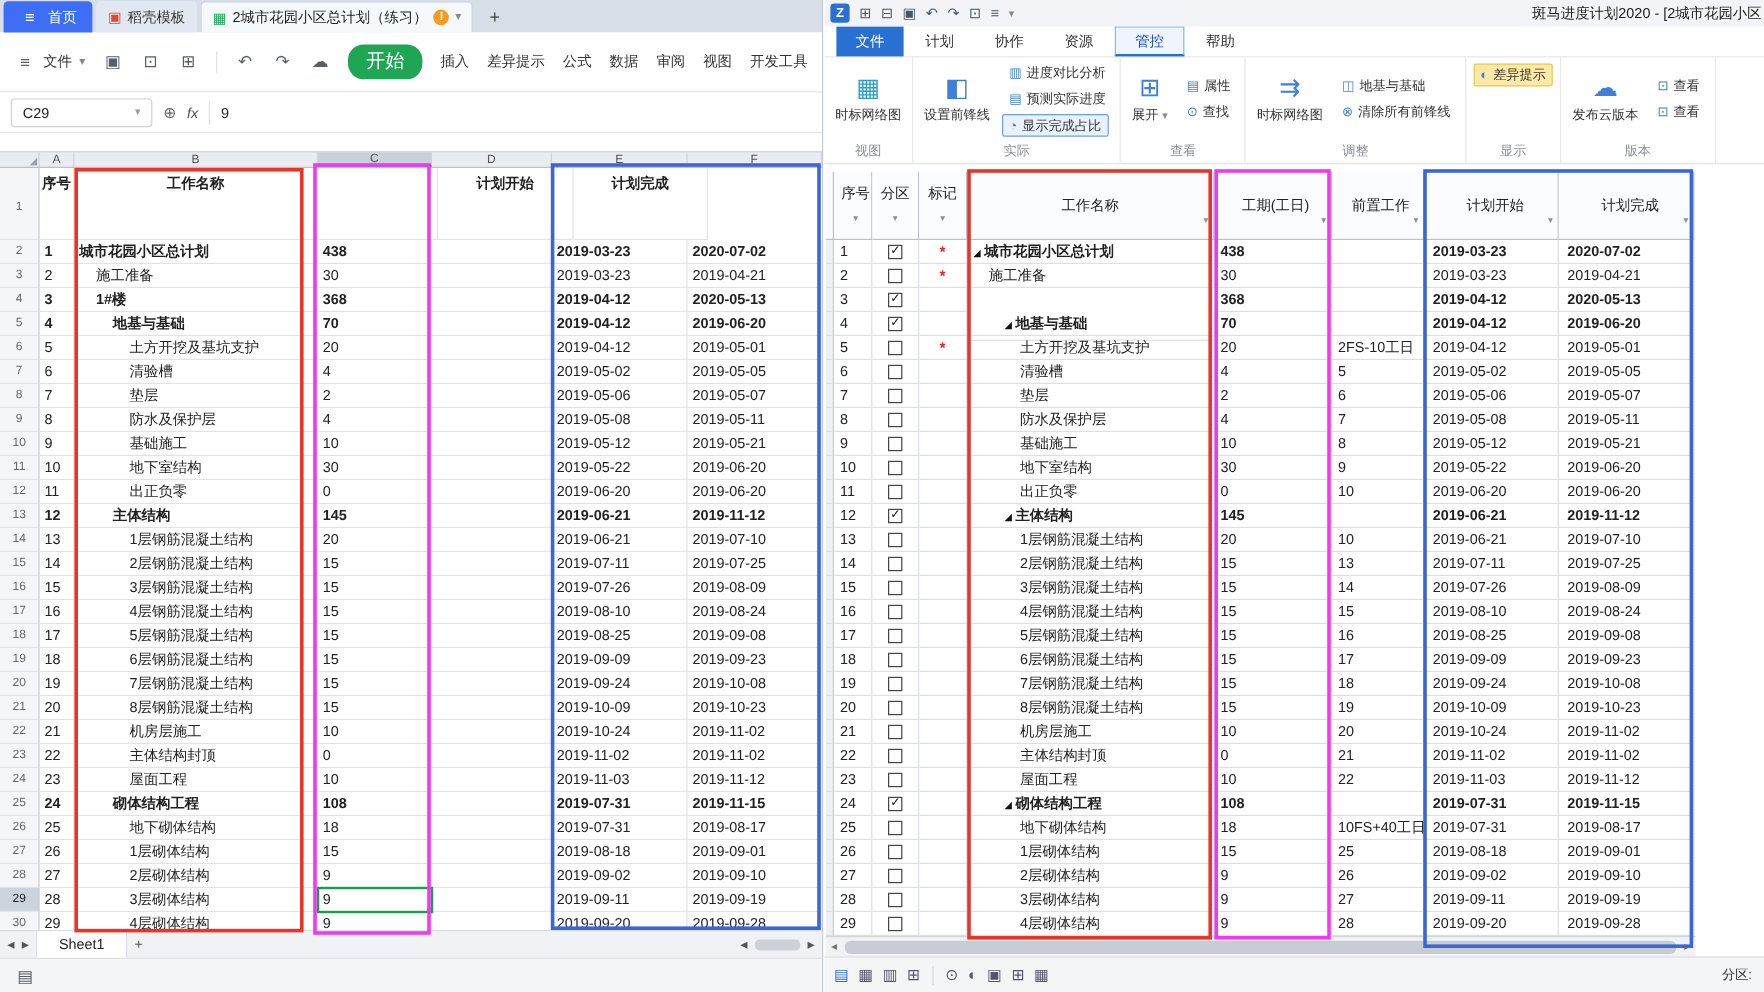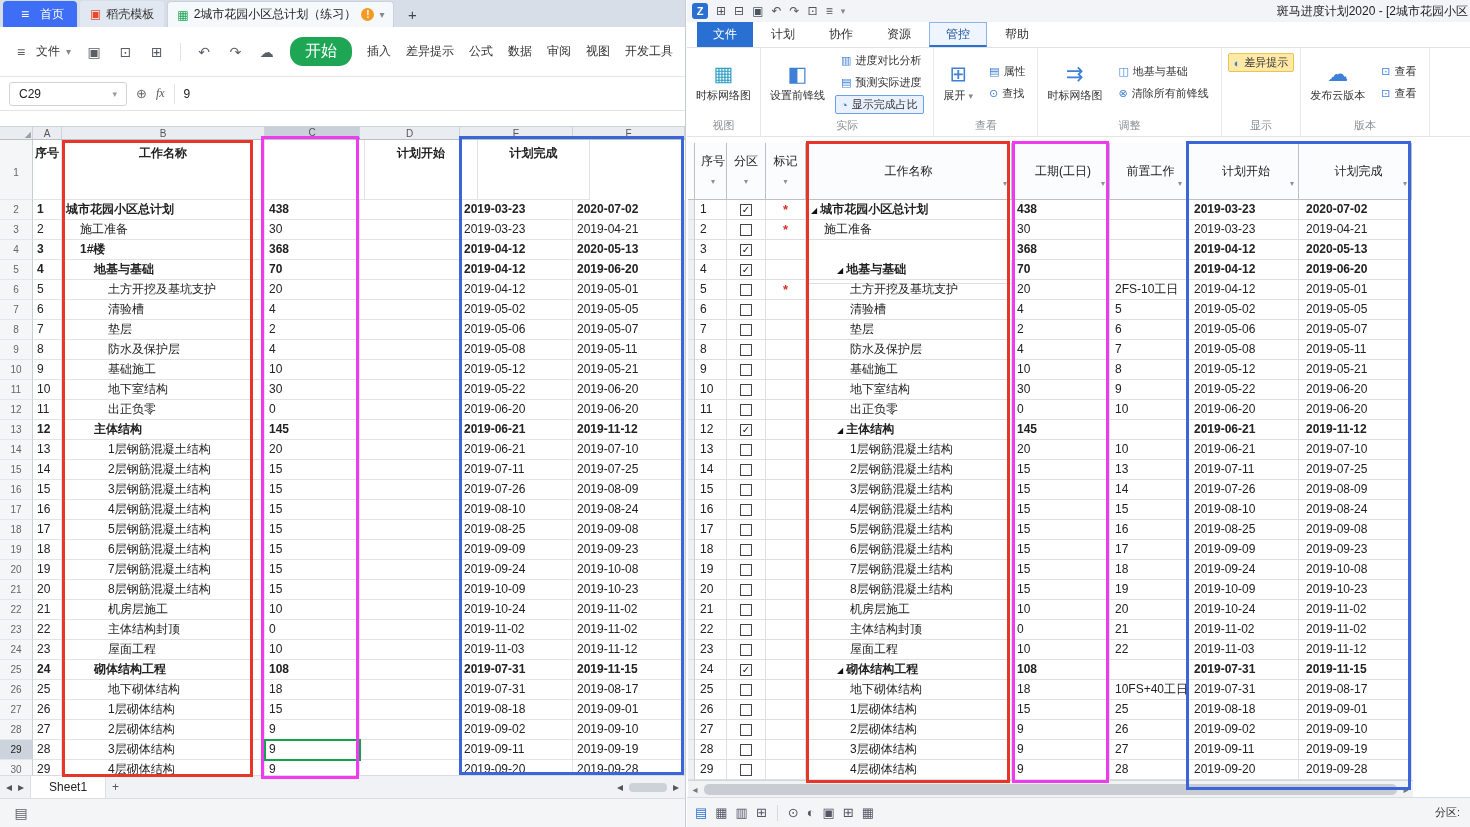--- a/index.html
+++ b/index.html
@@ -21,21 +21,21 @@
   .wps-menubar{height:50px;background:#fff;border-bottom:1px solid #e6e6e6;display:flex;align-items:center;padding:0 12px;gap:15px;white-space:nowrap}
   .mb-file{display:flex;align-items:center;gap:6px;color:#333}
   .mb-ic{color:#5a5f66;font-size:14px;width:18px;text-align:center}
   .mb-sep{width:1px;height:18px;background:#e2e2e2}
   .pill{background:#1ea655;color:#fff;border-radius:13px;padding:4px 15px;font-size:16px}
   .mb-tab{color:#333}
   .formulabar{height:34px;display:flex;align-items:center;border-bottom:1px solid #e3e3e3;padding:0 9px;gap:9px}
   .namebox{width:118px;height:24px;border:1px solid #d2d2d2;border-radius:3px;display:flex;align-items:center;justify-content:space-between;padding:0 9px;color:#222}
   .namebox .caret{color:#999;font-size:9px}
   .fbar-ic{color:#666;font-size:13px}
-  .fx{font-family:Liberation Serif, serif;font-style:italic;color:#555}
+  .fx{font-family:Liberation Sans, sans-serif;font-style:italic;color:#555}
   .fbar-sep{width:1px;height:20px;background:#e3e3e3}
   .fvalue{color:#222}
   .wps-gapstrip{height:15px;background:#fff}
   
   .colheads{height:14px;display:flex;background:#e9ecf1;border-top:1px solid #cfd4da;border-bottom:1px solid #b9bfc7;font-size:10px;color:#555}
   .ch{display:flex;align-items:center;justify-content:center;border-right:1px solid #cfd4da}
   .ch.corner{justify-content:flex-end;align-items:flex-end;color:#9aa0a8;font-size:8px;padding:0 1px}
   .ch.selC{background:#c9d0d9;border-bottom:2px solid #1ea655}
   .w-gut{width:33px}.w-a{width:29px}.w-b{width:203px}.w-c{width:95px}.w-d{width:100px}.w-e{width:113px}.w-f{width:112px}
   .grid{height:635px;overflow:hidden;background:#fff}

